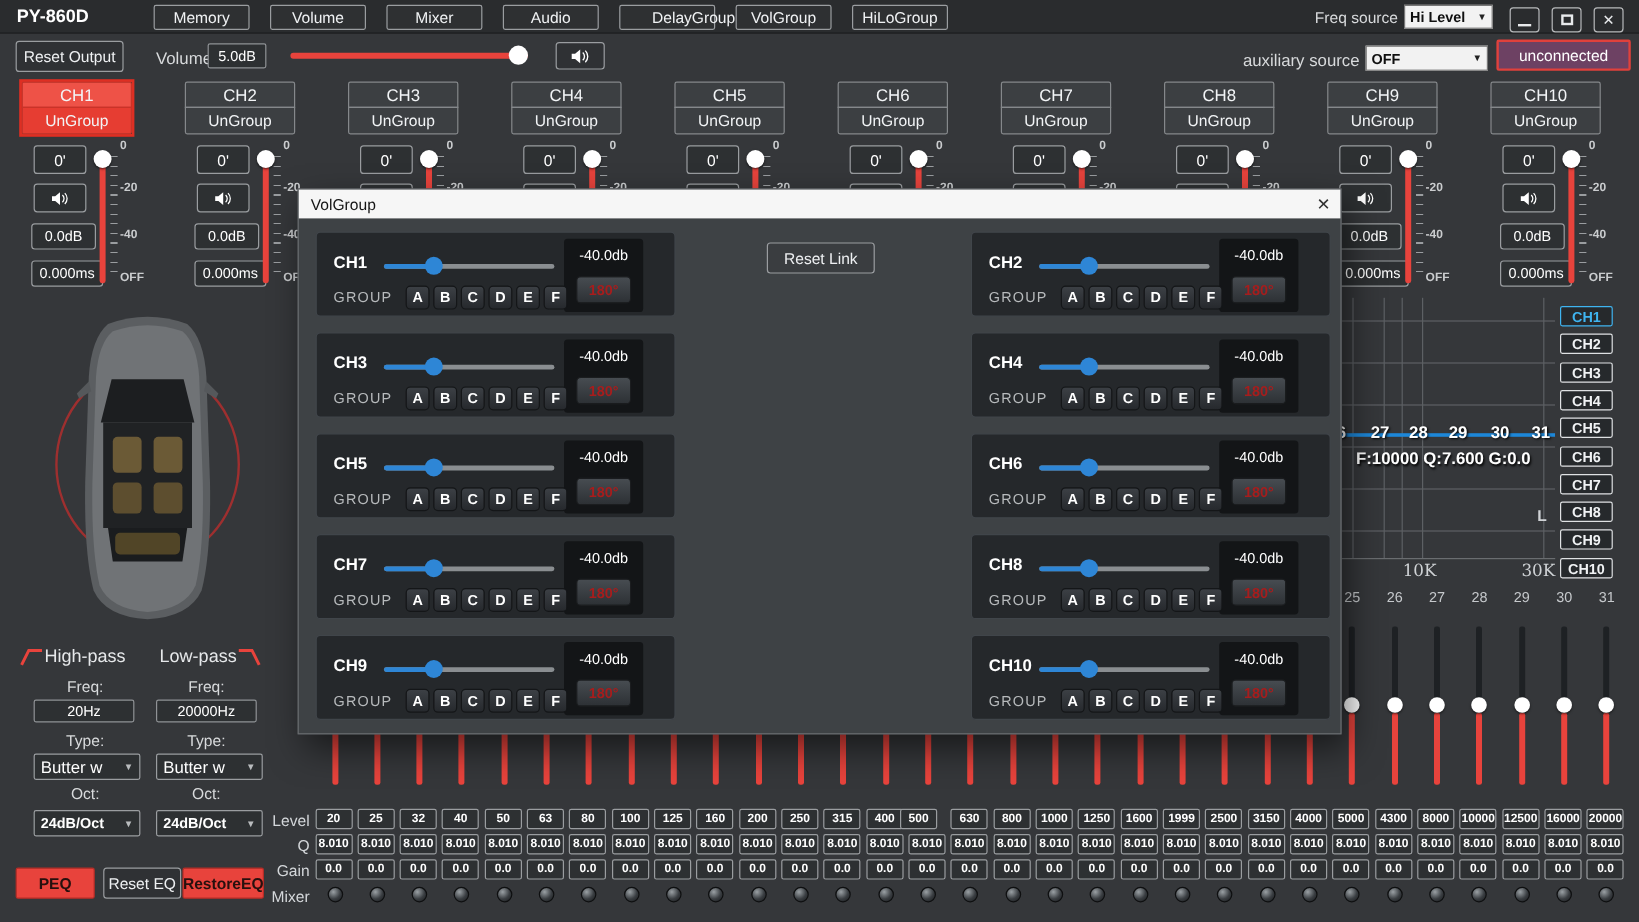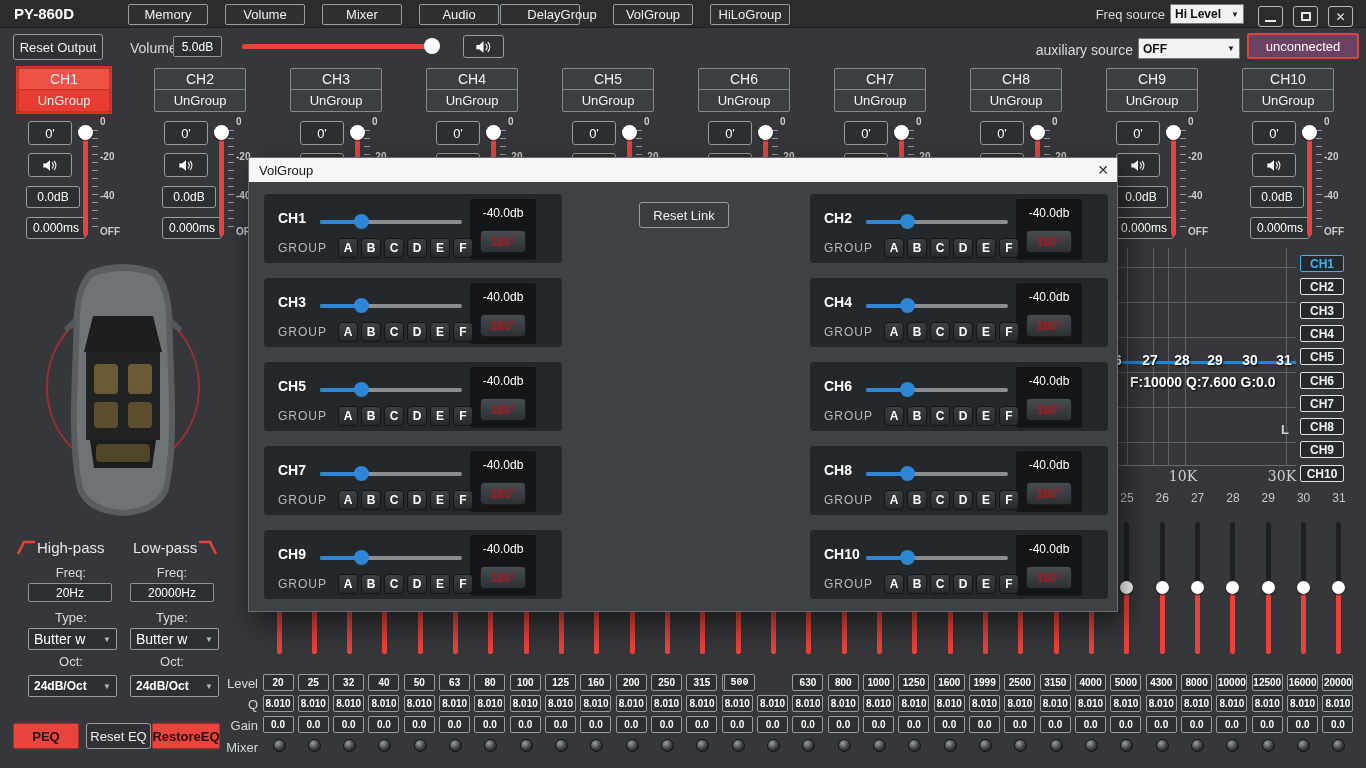--- a/index.html
+++ b/index.html
@@ -77,21 +77,21 @@
 </head>
 <body>
 
 <div id="titlebar">
   <div class="app-title">PY-860D</div>
   <div id="menu-host">
       <div class="menu-btn" style="left: 128px;">Memory</div>
       <div class="menu-btn" style="left: 225px;">Volume</div>
       <div class="menu-btn" style="left: 322px;">Mixer</div>
       <div class="menu-btn" style="left: 419px;">Audio</div>
-      <div class="menu-btn" style="left: 500px; padding-left: 44px;">DelayGroup</div>
+      <div class="menu-btn" style="left: 516px; padding-left: 44px;">DelayGroup</div>
       <div class="menu-btn" style="left: 613px;">VolGroup</div>
       <div class="menu-btn" style="left: 710px;">HiLoGroup</div>
     </div>
   <div class="toplabel" style="left:1085px; top:7px; width:80px; text-align:right;">Freq source</div>
   <div class="lightdrop" style="left:1170px; top:4px; width:74px; height:20px;">
     <span>Hi Level</span>
     <span class="arr">▼</span>
   </div>
   <div class="winbtn" style="left:1258px;">
       <span class="min-glyph"></span>
@@ -562,21 +562,21 @@
     <div class="eq-track-red" style="left: 735.79px; top: 594px; height: 60px;"></div>
     <div class="eq-handle" style="left: 731.79px; top: 581px;"></div>
     <div class="cell" style="left: 721.79px; top: 674px;">400</div>
     <div class="cell" style="left: 721.79px; top: 695px;">8.010</div>
     <div class="cell" style="left: 721.79px; top: 716px;">0.0</div>
     <div class="pass-radio" style="left: 731.79px; top: 739px;"></div>
     <div class="band-num" style="left: 759.62px; top: 491px;">15</div>
     <div class="eq-track-top" style="left: 771.12px; top: 522px; height: 66px;"></div>
     <div class="eq-track-red" style="left: 771.12px; top: 594px; height: 60px;"></div>
     <div class="eq-handle" style="left: 767.12px; top: 581px;"></div>
-    <div class="cell" style="left: 724px; top: 674px; font-family: Liberation Mono, monospace;">500</div>
+    <div class="cell" style="left: 750px; top: 674px;">500</div>
     <div class="cell" style="left: 757.12px; top: 695px;">8.010</div>
     <div class="cell" style="left: 757.12px; top: 716px;">0.0</div>
     <div class="pass-radio" style="left: 767.12px; top: 739px;"></div>
     <div class="band-num" style="left: 794.95px; top: 491px;">16</div>
     <div class="eq-track-top" style="left: 806.45px; top: 522px; height: 66px;"></div>
     <div class="eq-track-red" style="left: 806.45px; top: 594px; height: 60px;"></div>
     <div class="eq-handle" style="left: 802.45px; top: 581px;"></div>
     <div class="cell" style="left: 792.45px; top: 674px;">630</div>
     <div class="cell" style="left: 792.45px; top: 695px;">8.010</div>
     <div class="cell" style="left: 792.45px; top: 716px;">0.0</div>

